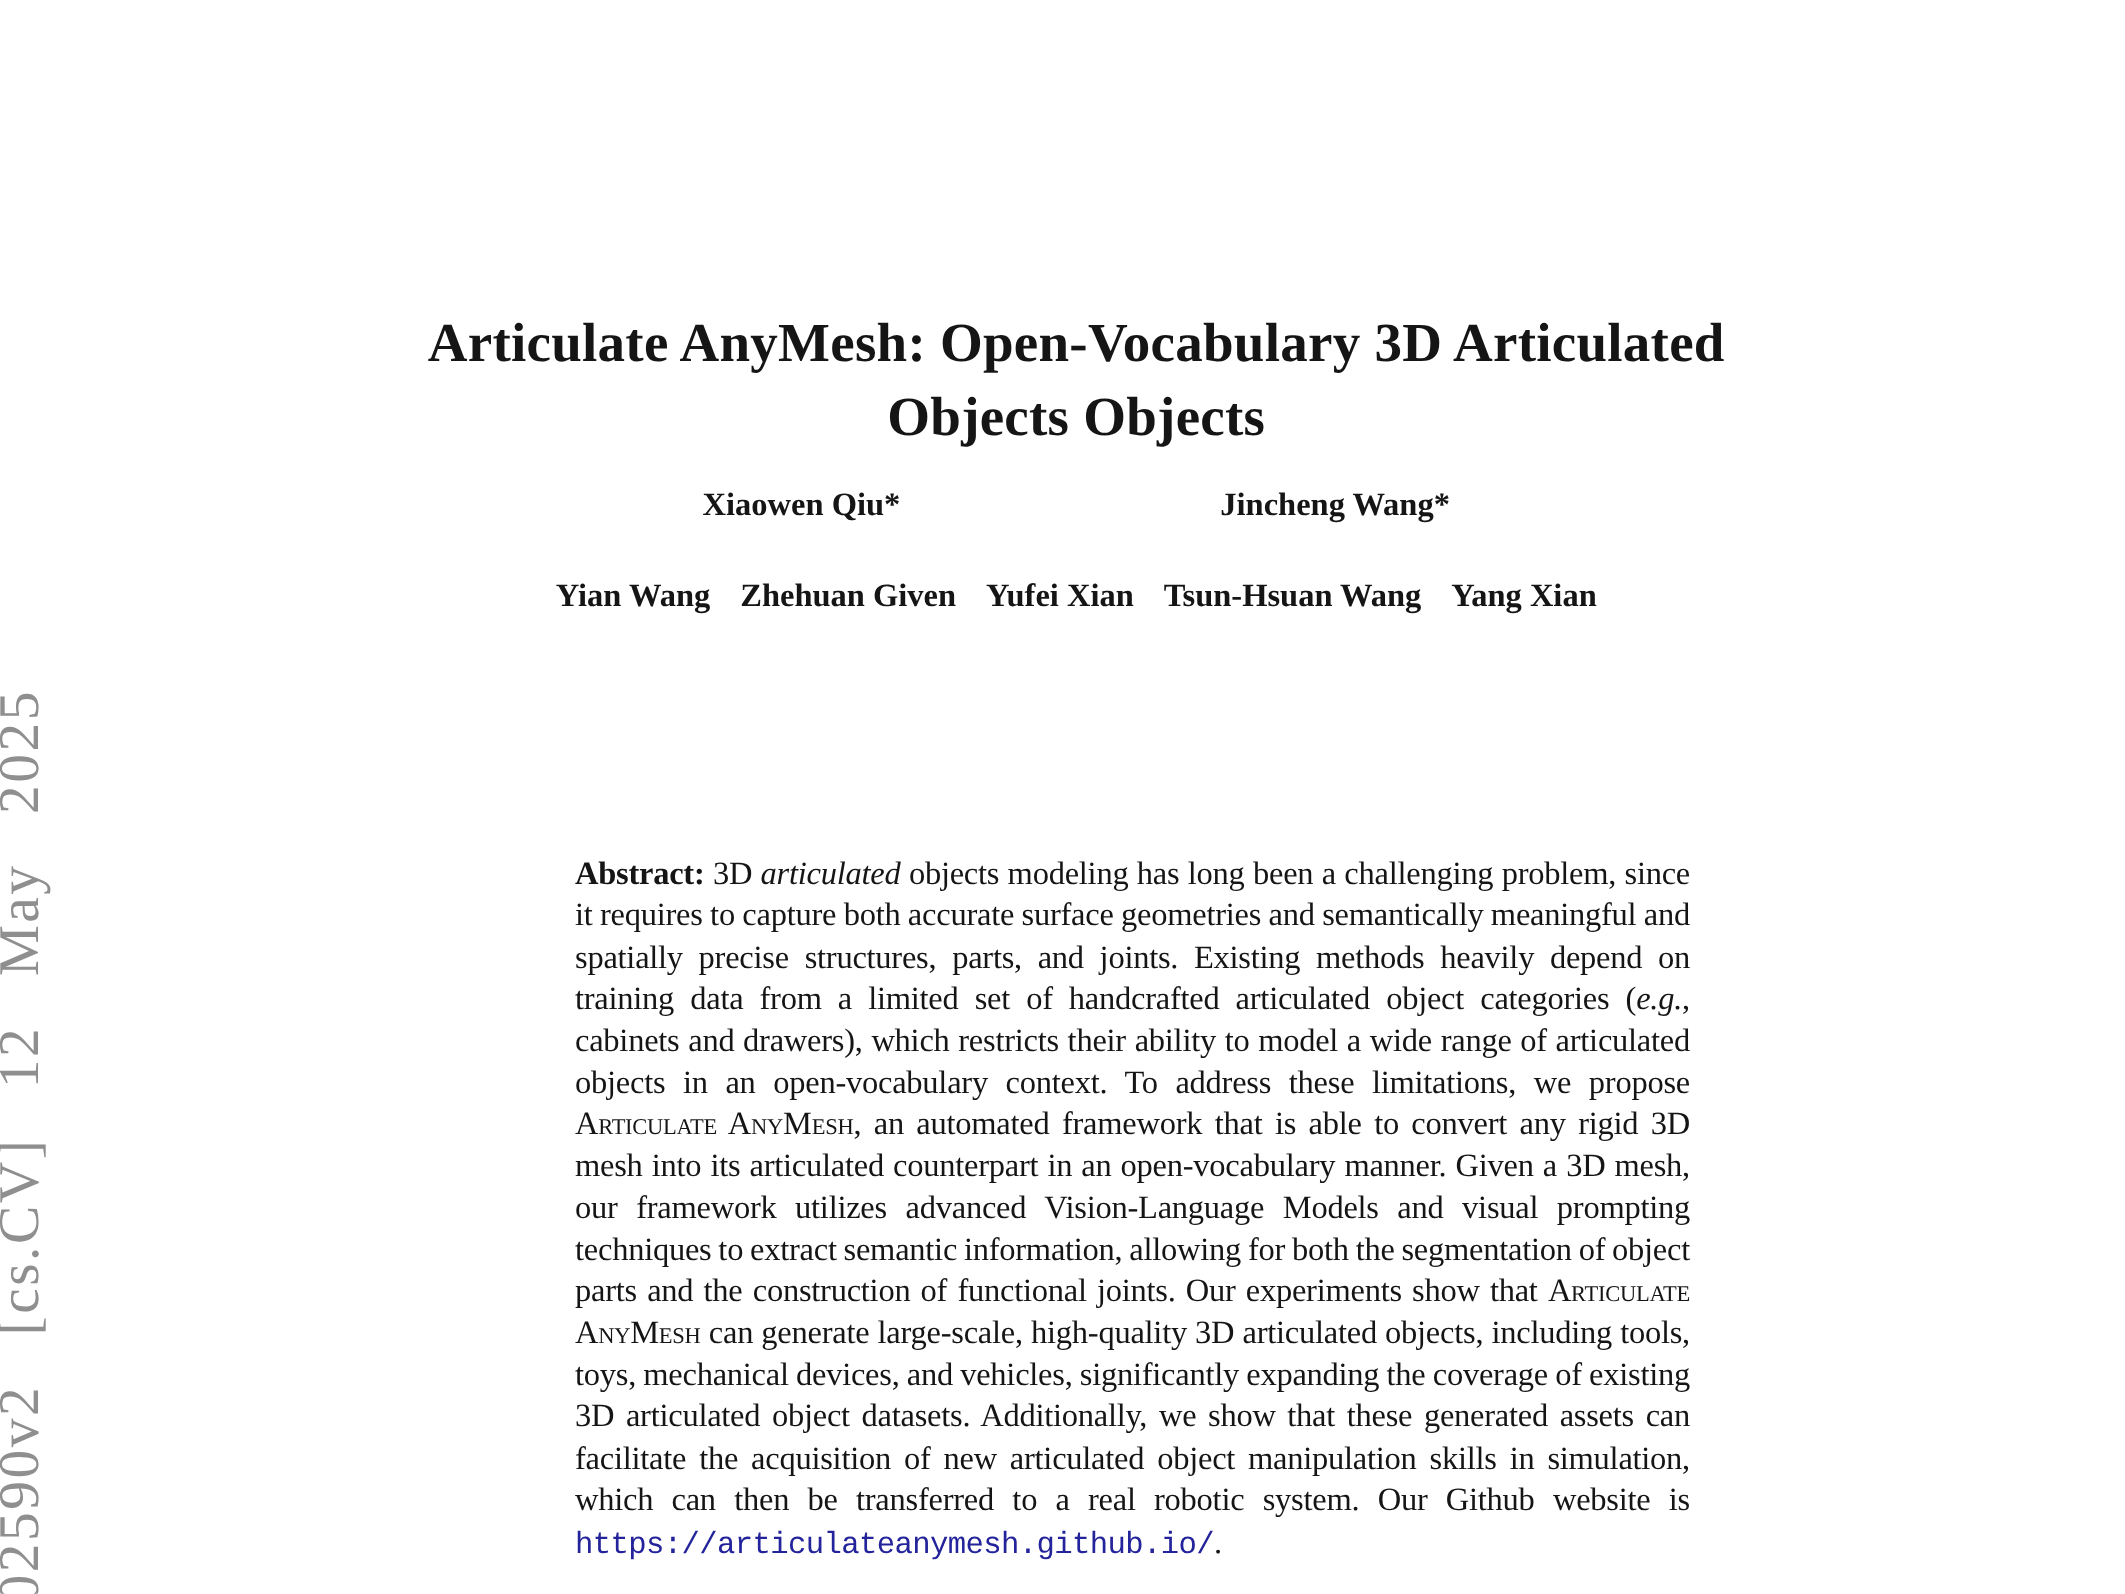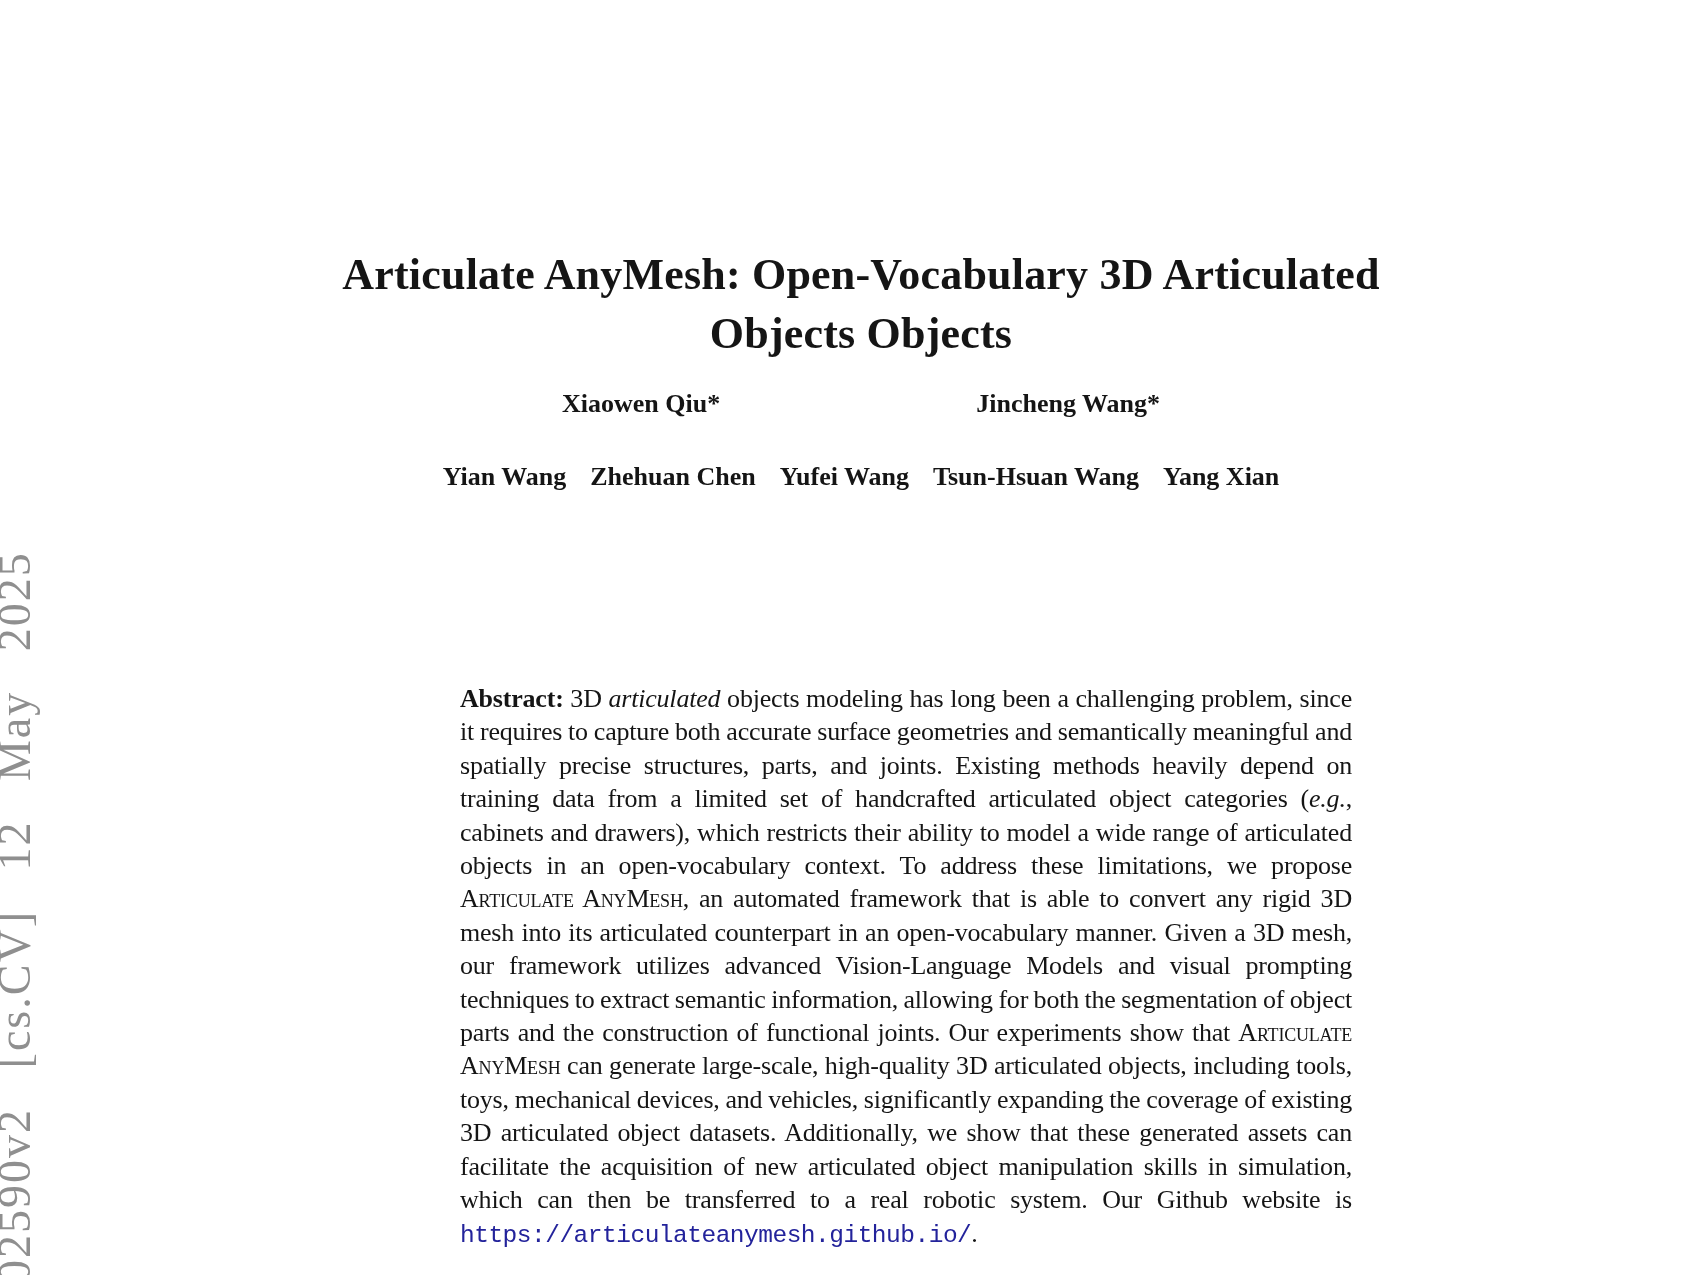--- a/index.html
+++ b/index.html
@@ -96,21 +96,21 @@
       <div>Articulate AnyMesh: Open-Vocabulary 3D Articulated</div>
       <div>Objects Objects</div>
     </h1>
 
   <div class="author-row author-row-1">
       <span>Xiaowen Qiu*</span>
       <span>Jincheng Wang*</span>
     </div>
   <div class="author-row author-row-2">
       <span>Yian Wang</span>
-      <span>Zhehuan Chen</span>
-      <span>Yufei Wang</span>
+      <span>Zhehuan Given</span>
+      <span>Yufei Xian</span>
       <span>Tsun-Hsuan Wang</span>
       <span>Yang Xian</span>
     </div>
 
   <div class="abstract"><span class="b">Abstract:</span><span> 3D </span><span class="i">articulated</span><span> objects modeling has long been a challenging problem, since it requires to capture both accurate surface geometries and semantically meaningful and spatially precise structures, parts, and joints. Existing methods heavily depend on training data from a limited set of handcrafted articulated object categories (</span><span class="i">e.g.</span><span>, cabinets and drawers), which restricts their ability to model a wide range of articulated objects in an open-vocabulary context. To address these limitations, we propose </span><span class="sc">Articulate AnyMesh</span><span>, an automated framework that is able to convert any rigid 3D mesh into its articulated counterpart in an open-vocabulary manner. Given a 3D mesh, our framework utilizes advanced Vision-Language Models and visual prompting techniques to extract semantic information, allowing for both the segmentation of object parts and the construction of functional joints. Our experiments show that </span><span class="sc">Articulate AnyMesh</span><span> can generate large-scale, high-quality 3D articulated objects, including tools, toys, mechanical devices, and vehicles, significantly expanding the coverage of existing 3D articulated object datasets. Additionally, we show that these generated assets can facilitate the acquisition of new articulated object manipulation skills in simulation, which can then be transferred to a real robotic system. Our Github website is </span><span class="url" style="color: rgb(35, 35, 155);">https://articulateanymesh.github.io/</span><span>.</span></div>
 
 </div>
 
 </body></html>

